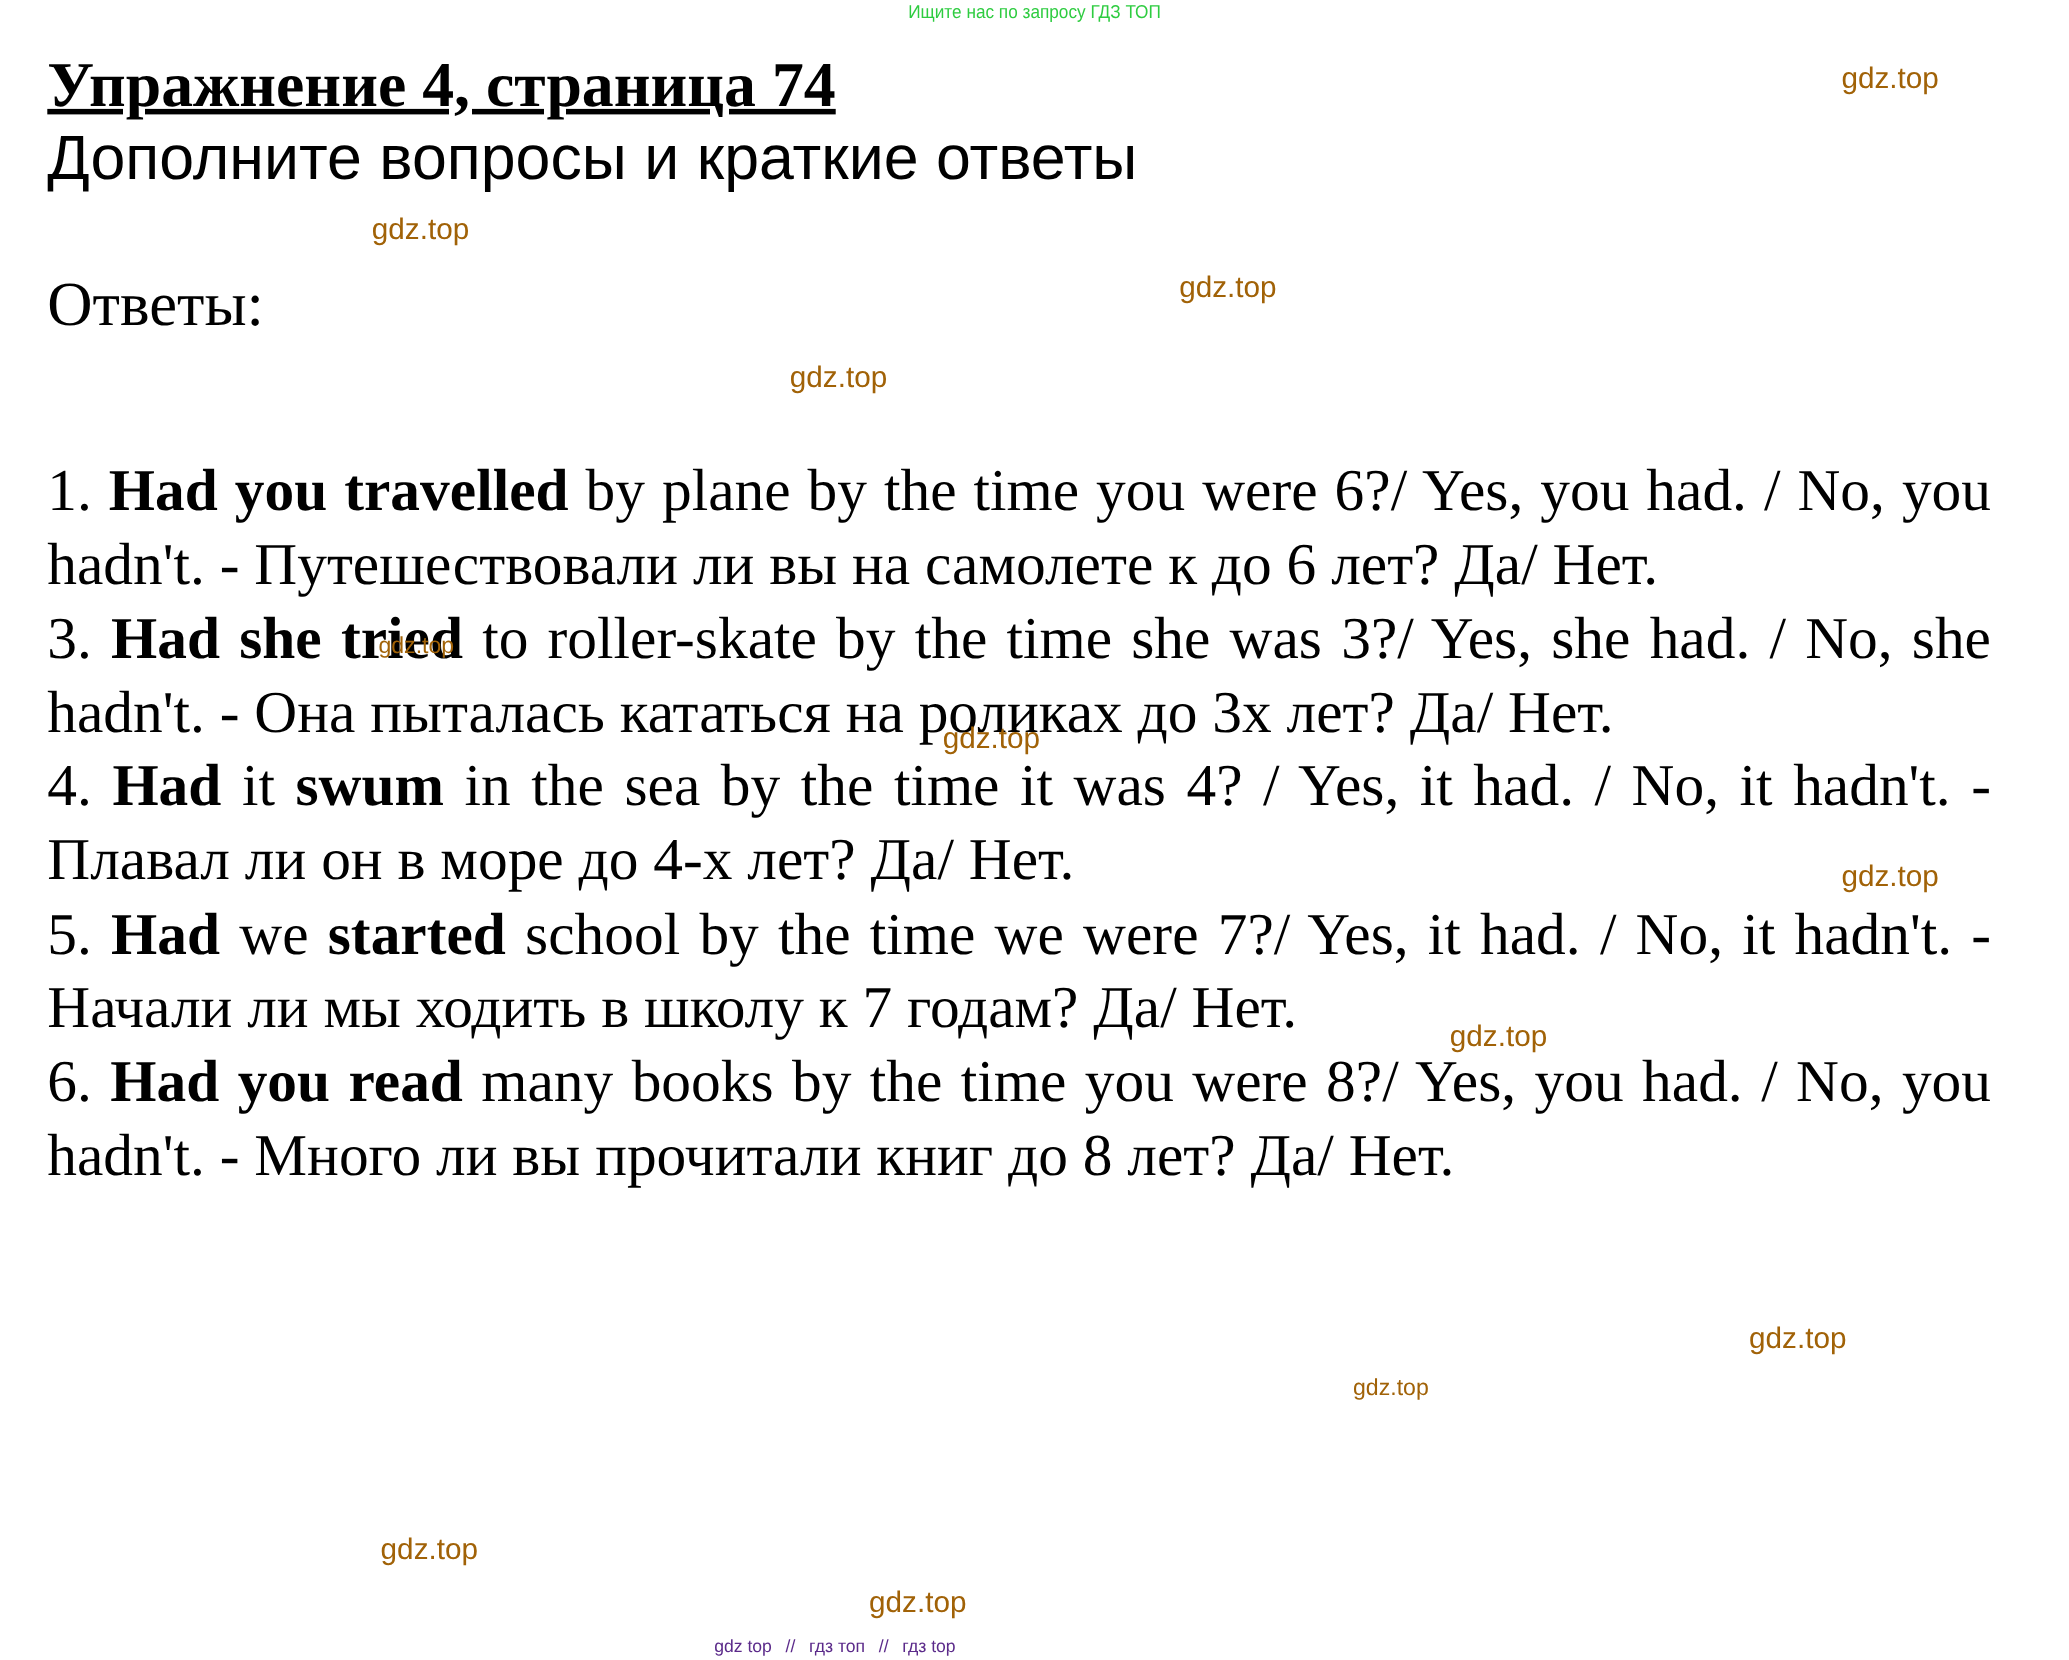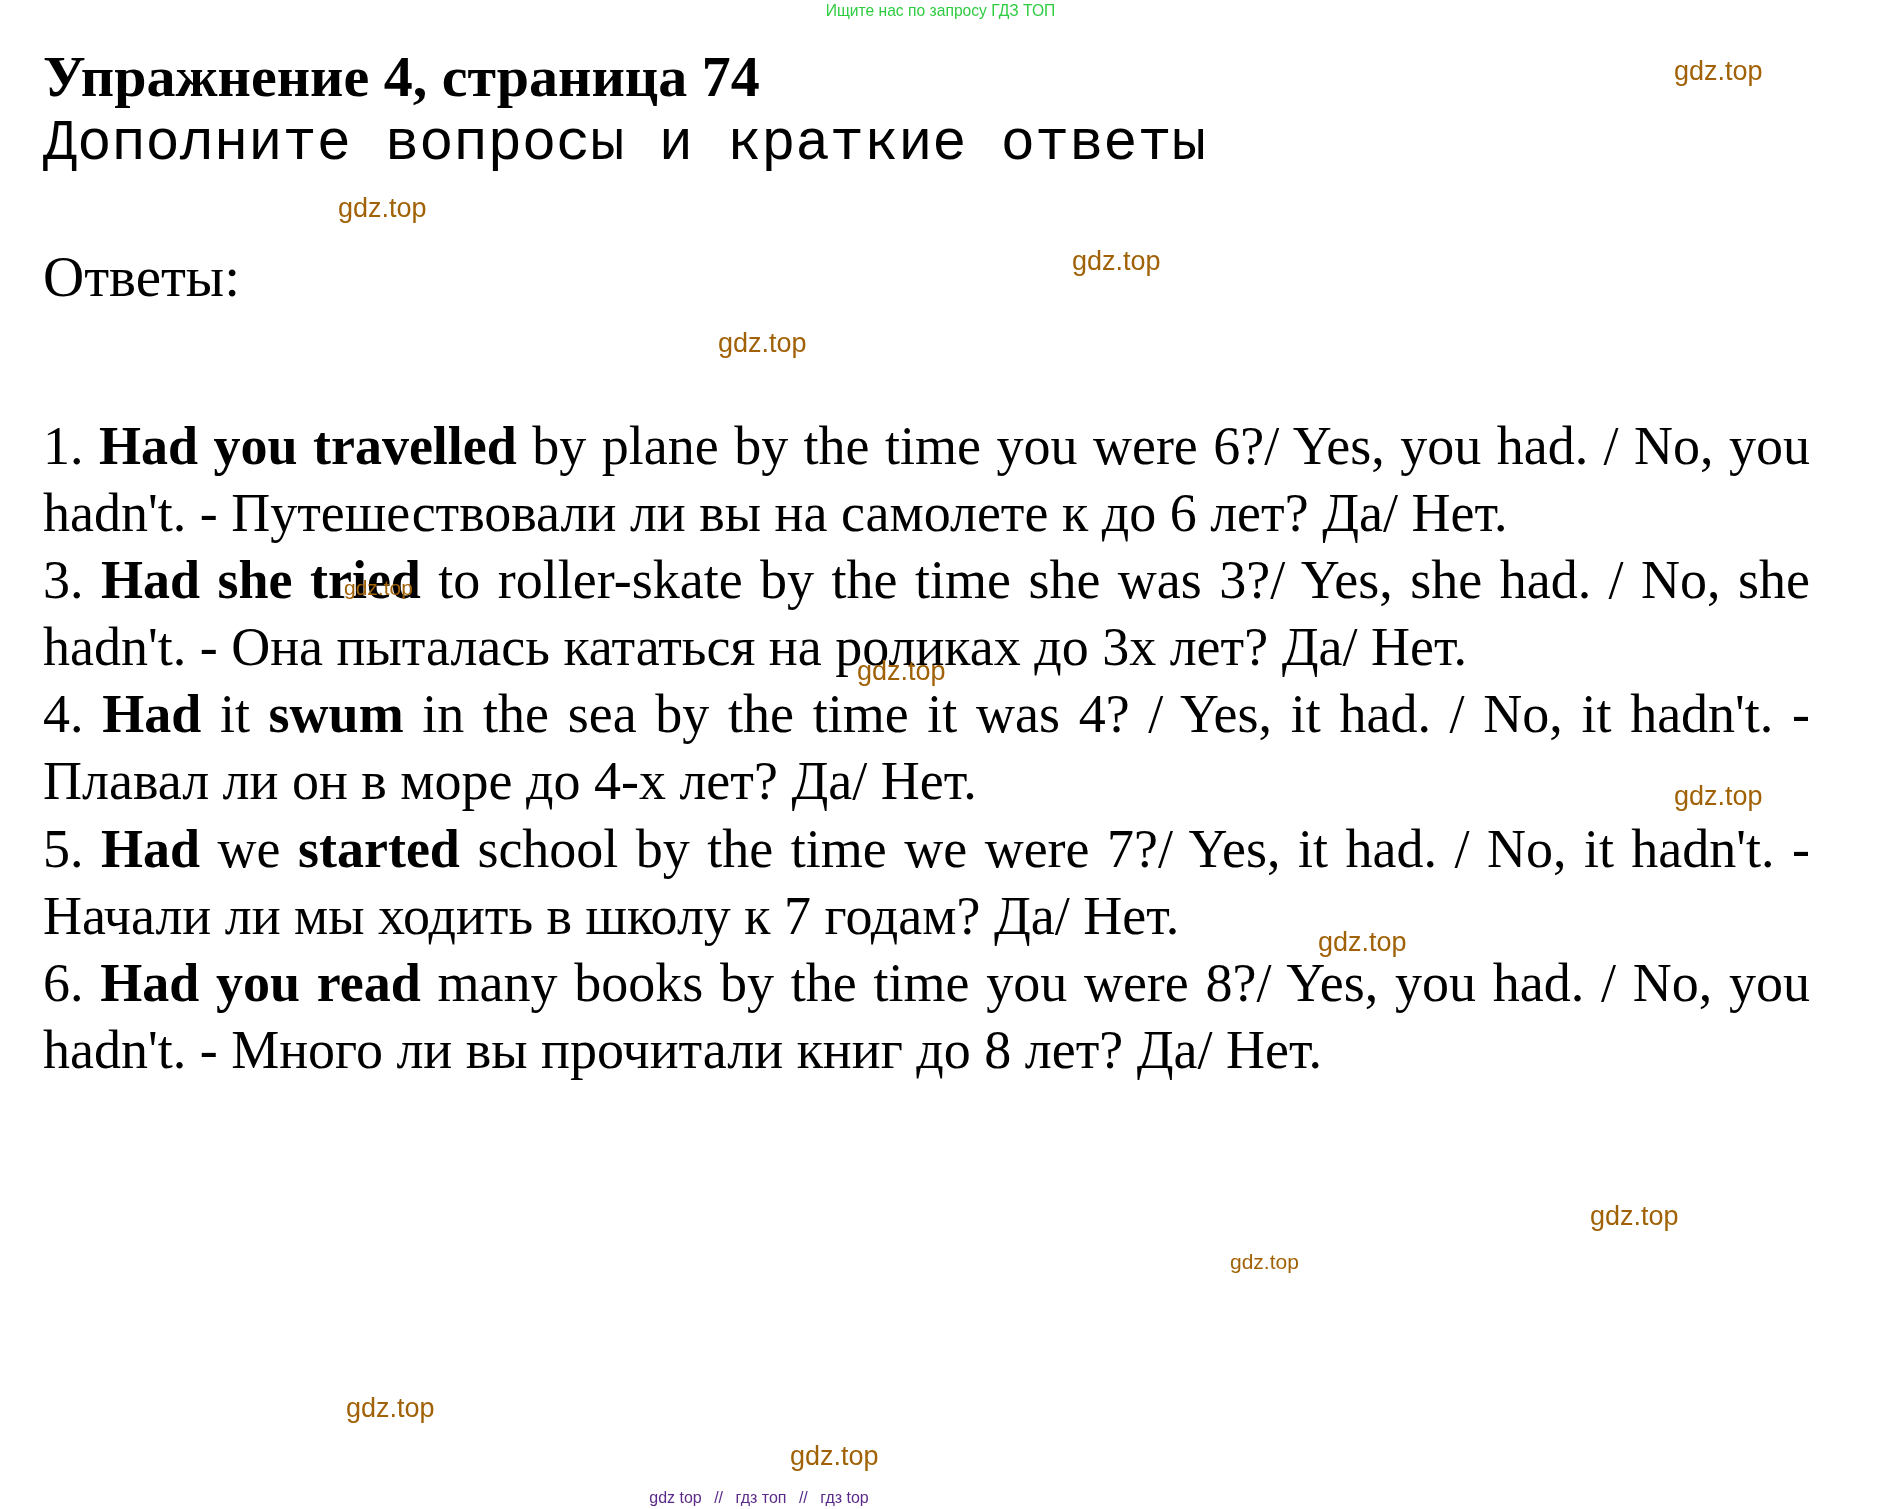--- a/index.html
+++ b/index.html
@@ -5,25 +5,25 @@
   html, body { margin: 0; padding: 0; background: #ffffff; }
   body { width: 1881px; height: 1509px; position: relative; overflow: hidden; color: #000; }
   .abs { position: absolute; white-space: nowrap; }
   .top-banner {
     left: 0; width: 1881px; top: 1px; text-align: center;
     font-family: "Liberation Sans", sans-serif; font-size: 17px; color: #2ecc40;
     transform: scaleX(0.92);
   }
   .title {
     left: 43px; top: 44px;
-    font-family: "Liberation Serif", serif; font-weight: bold; font-size: 58px; line-height: 66px;
+    font-family: "Liberation Serif", serif; font-weight: bold; font-size: 58px; line-height: 66px; text-decoration: underline;
   }
   .subtitle {
     left: 43px; top: 111px;
-    font-family: Liberation Mono, monospace; font-size: 57px; line-height: 66px;
+    font-family: Liberation Sans, sans-serif; font-size: 57px; line-height: 66px;
   }
   .answers-label {
     left: 43px; top: 244px;
     font-family: "Liberation Serif", serif; font-size: 57px; line-height: 66px;
   }
   .body-text {
     position: absolute; left: 43px; top: 381px; width: 1767px;
     font-family: "Liberation Serif", serif; font-size: 54px; line-height: 67.1px;
     text-align: justify;
     margin-top: 32px;

